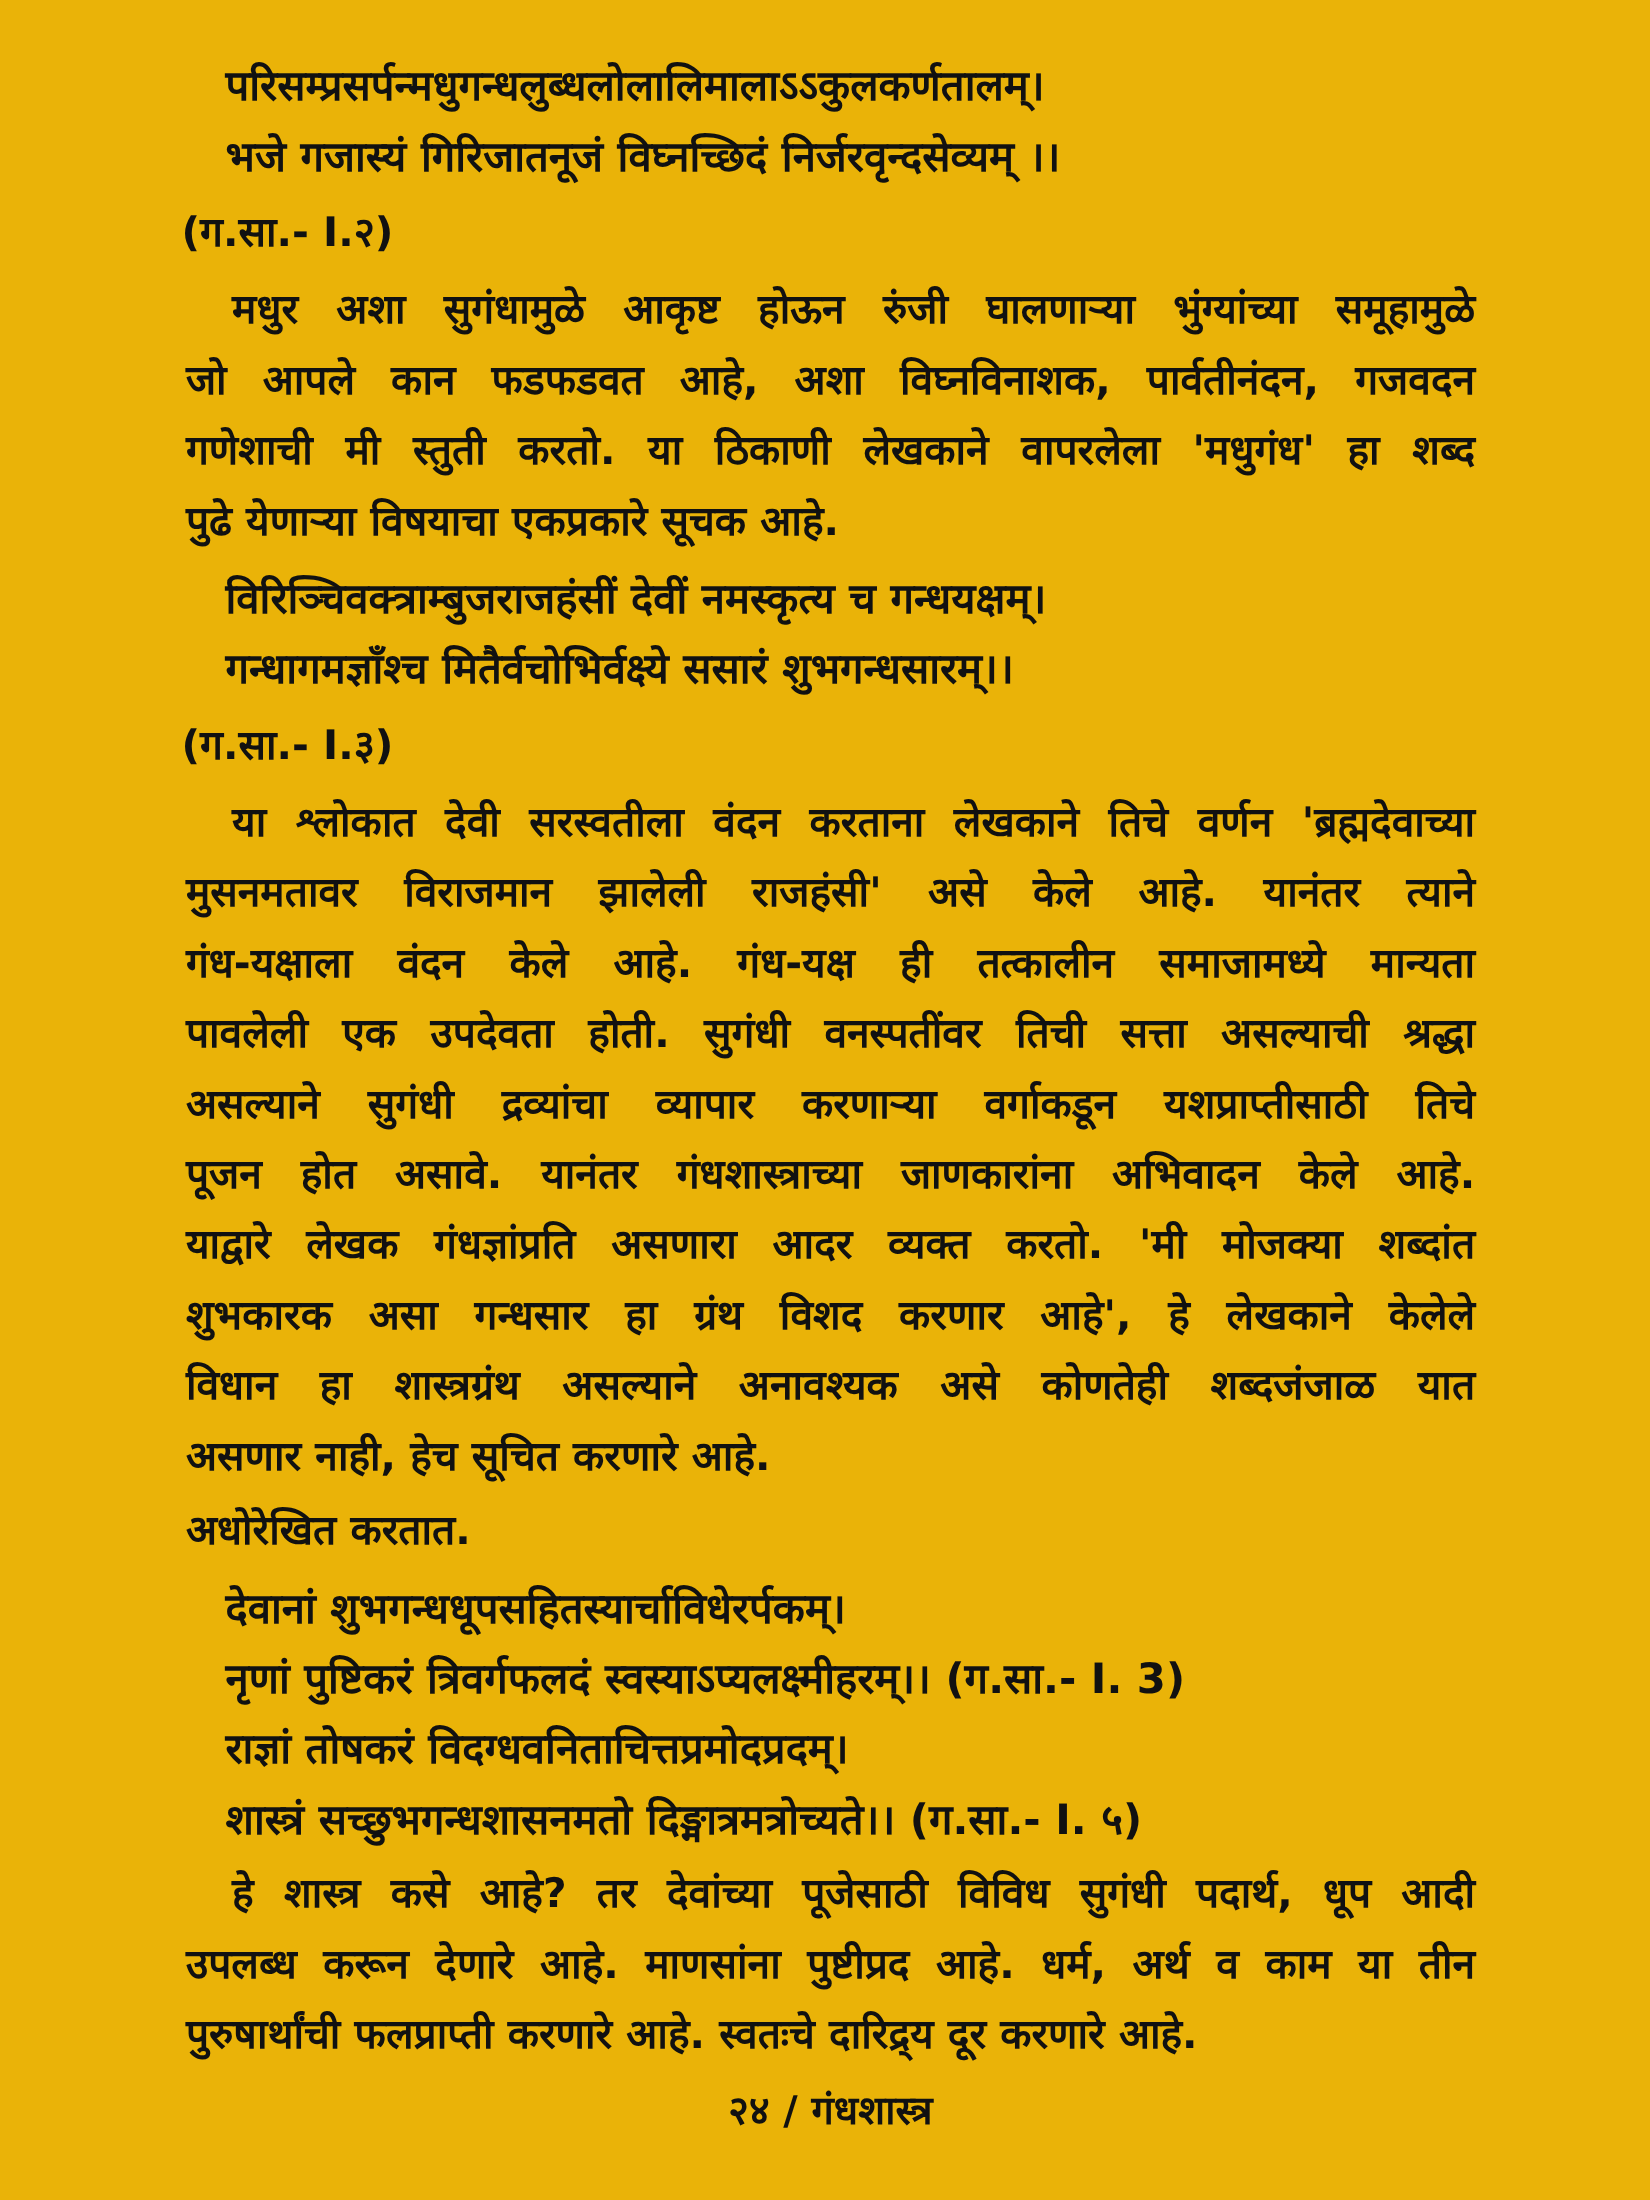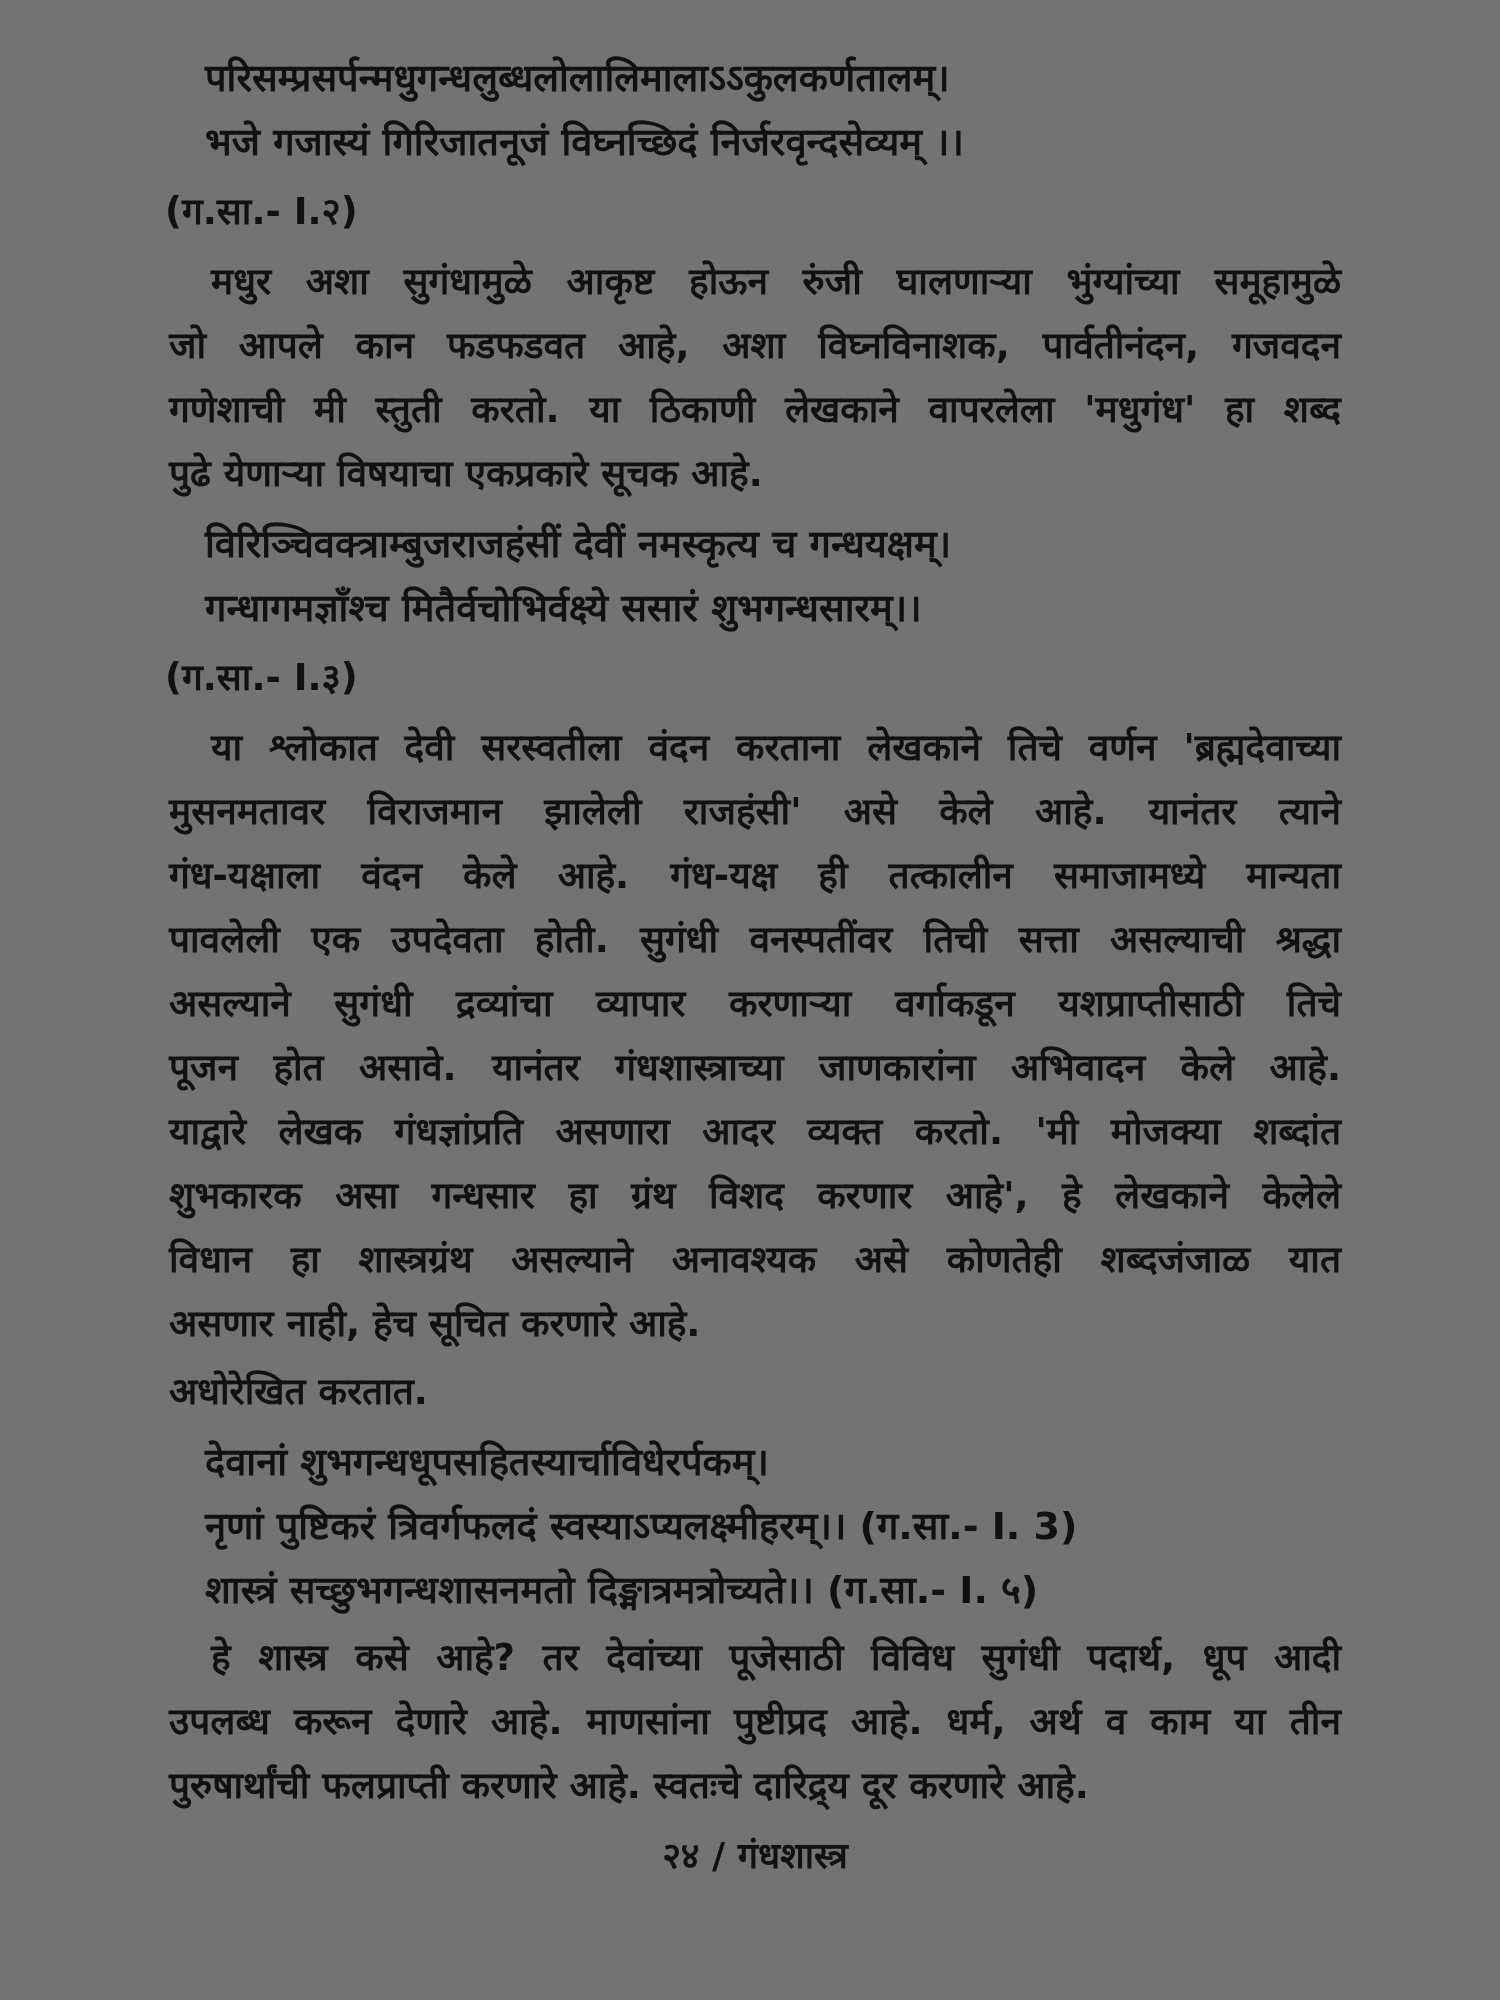--- a/index.html
+++ b/index.html
@@ -6,21 +6,21 @@
     margin: 0;
     padding: 0;
     background: #e8e8e8;
     font-family: "DejaVu Sans", sans-serif;
   }
   .page {
     position: relative;
     width: 1500px;
     height: 2000px;
     margin: 0 auto;
-    background: #737373;
+    background: #eab308;
     color: #111;
     overflow: hidden;
     box-sizing: border-box;
     padding: 46px 155px 0 165px;
   }
   .line {
     font-size: 37px;
     line-height: 64px;
     font-weight: 600;
     white-space: nowrap;
@@ -89,20 +89,21 @@
     <div class="line">असणार नाही, हेच सूचित करणारे आहे.</div>
   </div>
 
   <div class="para">
     <div class="line">अधोरेखित करतात.</div>
   </div>
 
   <div class="shloka gap-top">
     <div class="line">देवानां शुभगन्धधूपसहितस्यार्चाविधेरर्पकम्।</div>
     <div class="line">नृणां पुष्टिकरं त्रिवर्गफलदं स्वस्याऽप्यलक्ष्मीहरम्।। (ग.सा.- I. 3)</div>
+    <div class="line">राज्ञां तोषकरं विदग्धवनिताचित्तप्रमोदप्रदम्।</div>
     <div class="line">शास्त्रं सच्छुभगन्धशासनमतो दिङ्मात्रमत्रोच्यते।। (ग.सा.- I. ५)</div>
   </div>
 
   <div class="para">
     <div class="line just ind">हे शास्त्र कसे आहे? तर देवांच्या पूजेसाठी विविध सुगंधी पदार्थ, धूप आदी</div>
     <div class="line just">उपलब्ध करून देणारे आहे. माणसांना पुष्टीप्रद आहे. धर्म, अर्थ व काम या तीन</div>
     <div class="line">पुरुषार्थांची फलप्राप्ती करणारे आहे. स्वतःचे दारिद्र्य दूर करणारे आहे.</div>
   </div>
 
   <div class="line footer">२४ / गंधशास्त्र</div>

